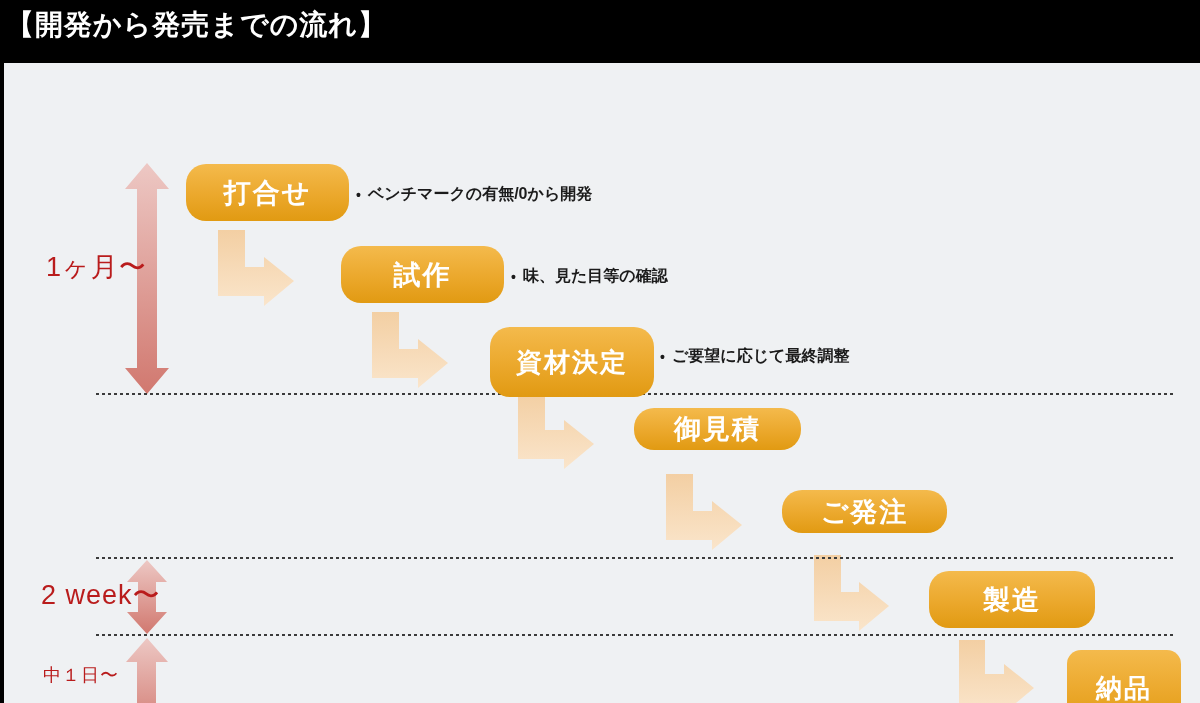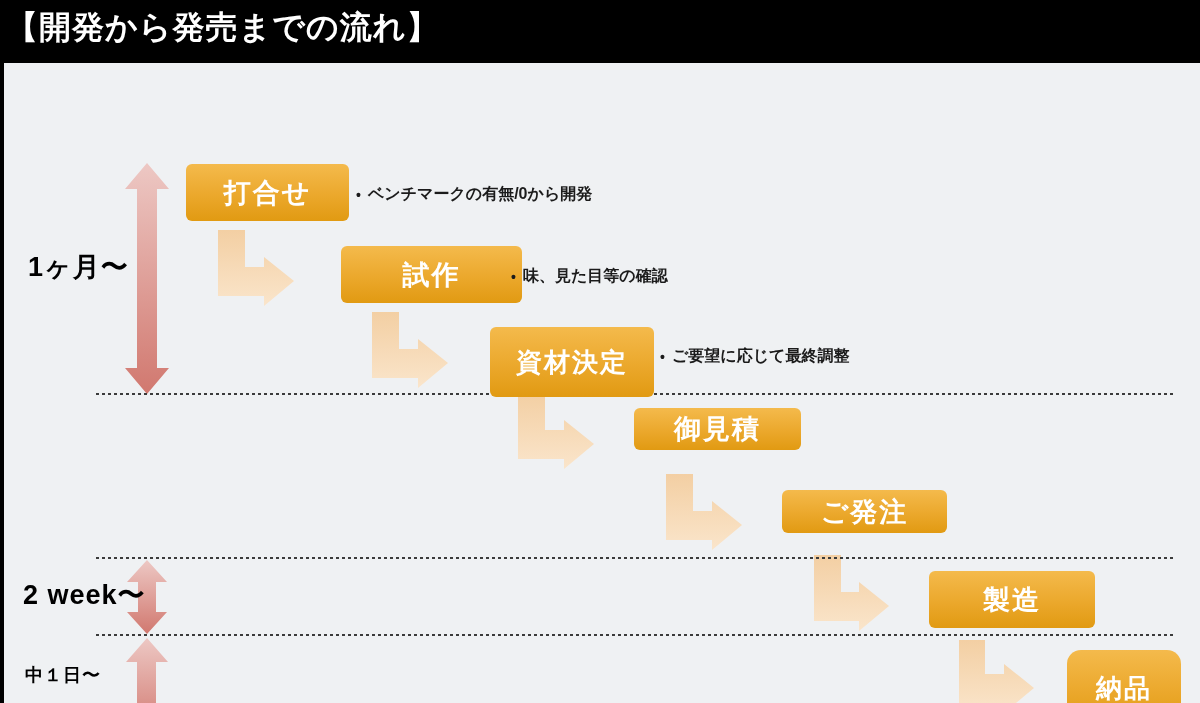--- a/index.html
+++ b/index.html
@@ -5,59 +5,59 @@
   html,body{margin:0;padding:0;}
   body{
     width:1200px;height:703px;
     background:#000;
     position:relative;
     overflow:hidden;
     font-family:"Liberation Sans","DejaVu Sans",sans-serif;
   }
   .title{
     position:absolute;left:6px;top:6px;
-    color:#fff;font-size:32px;font-weight:800;letter-spacing:1px;
+    color:#fff;font-size:28px;font-weight:800;letter-spacing:1px;
     white-space:nowrap;z-index:6;
   }
   .panel{
     position:absolute;left:4px;top:63px;width:1196px;height:640px;
     background:#EFF1F3;z-index:1;
   }
   .overlay-svg{position:absolute;left:0;top:0;width:1200px;height:703px;z-index:2;pointer-events:none;}
   .dotline{
     position:absolute;left:92px;width:1078px;height:2px;z-index:3;
     background:repeating-linear-gradient(90deg,#3b3b3b 0 3px,transparent 3px 6px);
   }
   .line1{top:330px}.line2{top:494px}.line3{top:571px}
   .stepbox{
     position:absolute;z-index:4;
     background:linear-gradient(180deg,#F4BA4C 0%,#EBA82C 55%,#E19A12 100%);
-    border-radius:6px;
+    border-radius:20px;
     display:flex;align-items:center;justify-content:center;
     color:#fff;font-size:27px;font-weight:600;letter-spacing:2px;
   }
   .b1{left:182px;top:101px;width:163px;height:57px}
-  .b2{left:337px;top:183px;width:181px;height:57px}
+  .b2{left:337px;top:183px;width:163px;height:57px}
   .b3{left:486px;top:264px;width:164px;height:70px;font-size:26px}
   .b4{left:630px;top:345px;width:167px;height:42px}
   .b5{left:778px;top:427px;width:165px;height:43px}
   .b6{left:925px;top:508px;width:166px;height:57px}
   .b7{left:1063px;top:587px;width:114px;height:76px;border-radius:14px;font-size:26px}
   .note{
     position:absolute;z-index:5;
     color:#1b1b1b;font-size:16px;font-weight:600;
     display:flex;align-items:center;gap:7px;white-space:nowrap;
   }
   .note .bullet{font-size:14px;line-height:1;}
   .n1{left:352px;top:121px}
   .n2{left:507px;top:203px}
   .n3{left:656px;top:283px}
   .duration{
     position:absolute;z-index:5;
-    color:#000000;font-size:27px;font-weight:700;white-space:nowrap;letter-spacing:1px;
+    color:#b91c1c;font-size:27px;font-weight:400;white-space:nowrap;letter-spacing:1px;margin-left:18px;
   }
   .d1{left:24px;top:186px}
   .d2{left:19px;top:514px}
   .d3{left:21px;top:600px;font-size:18px}
 </style>
 </head>
 <body>
 
 <div class="title">【開発から発売までの流れ】</div>
 

